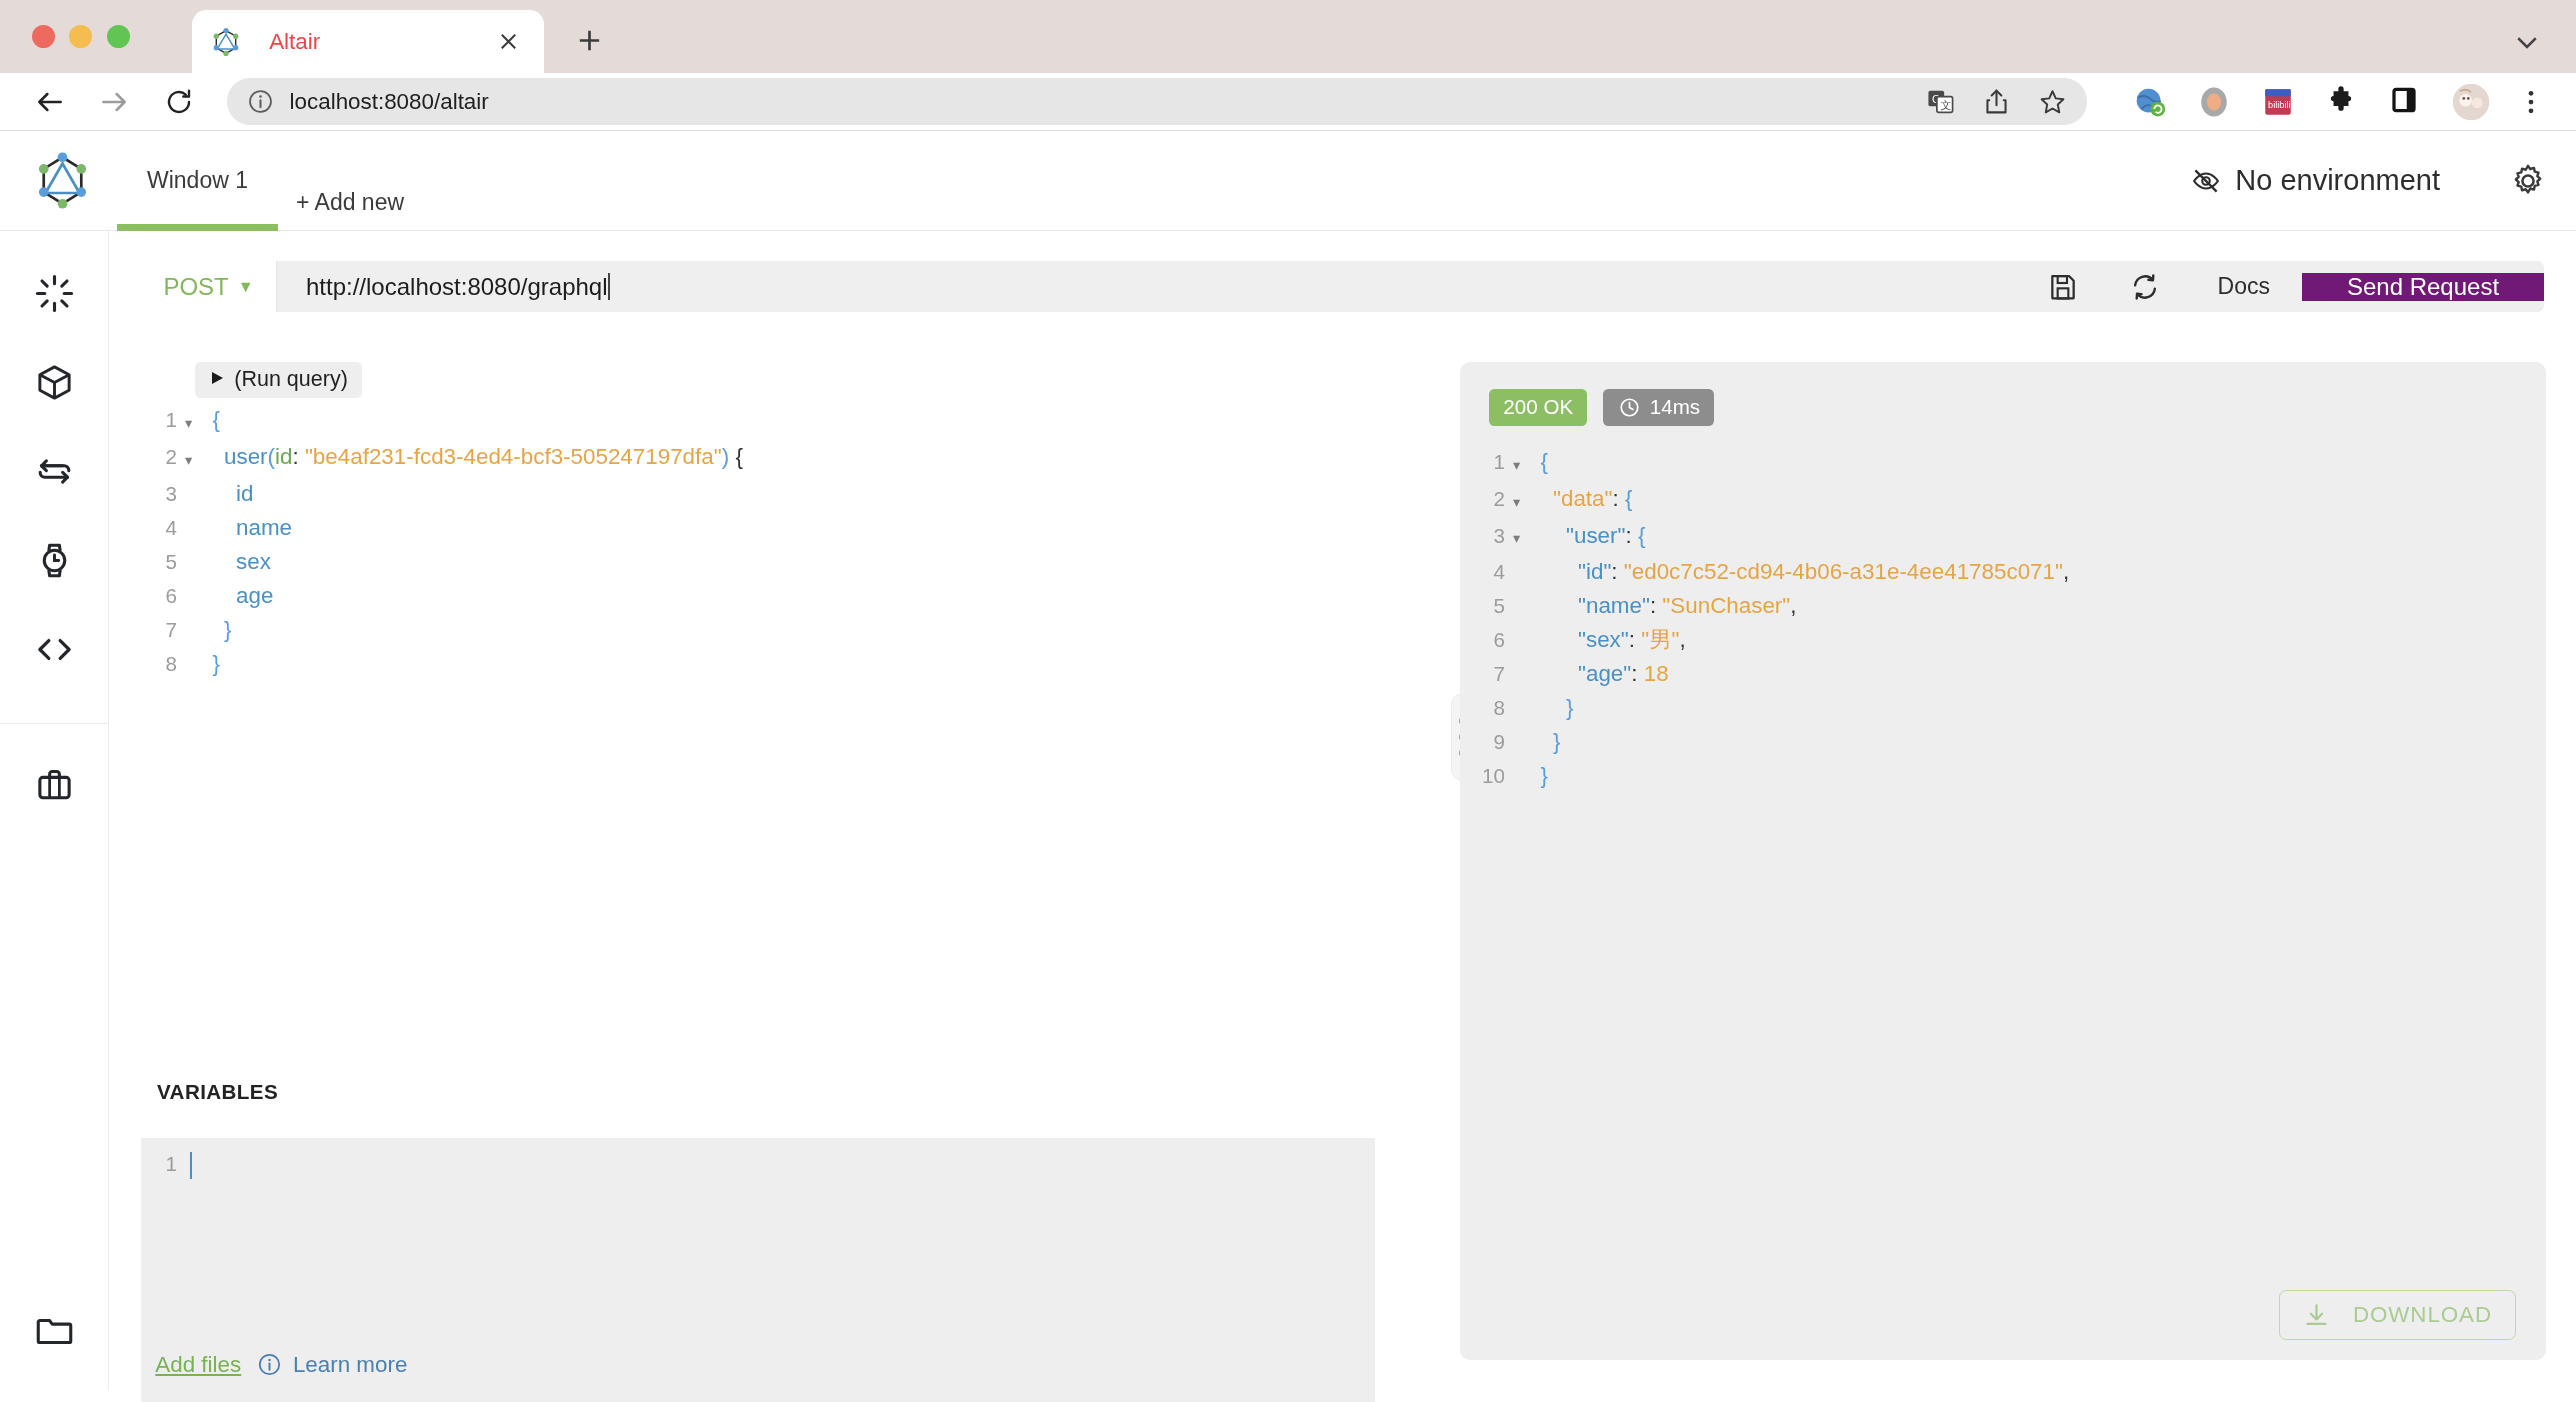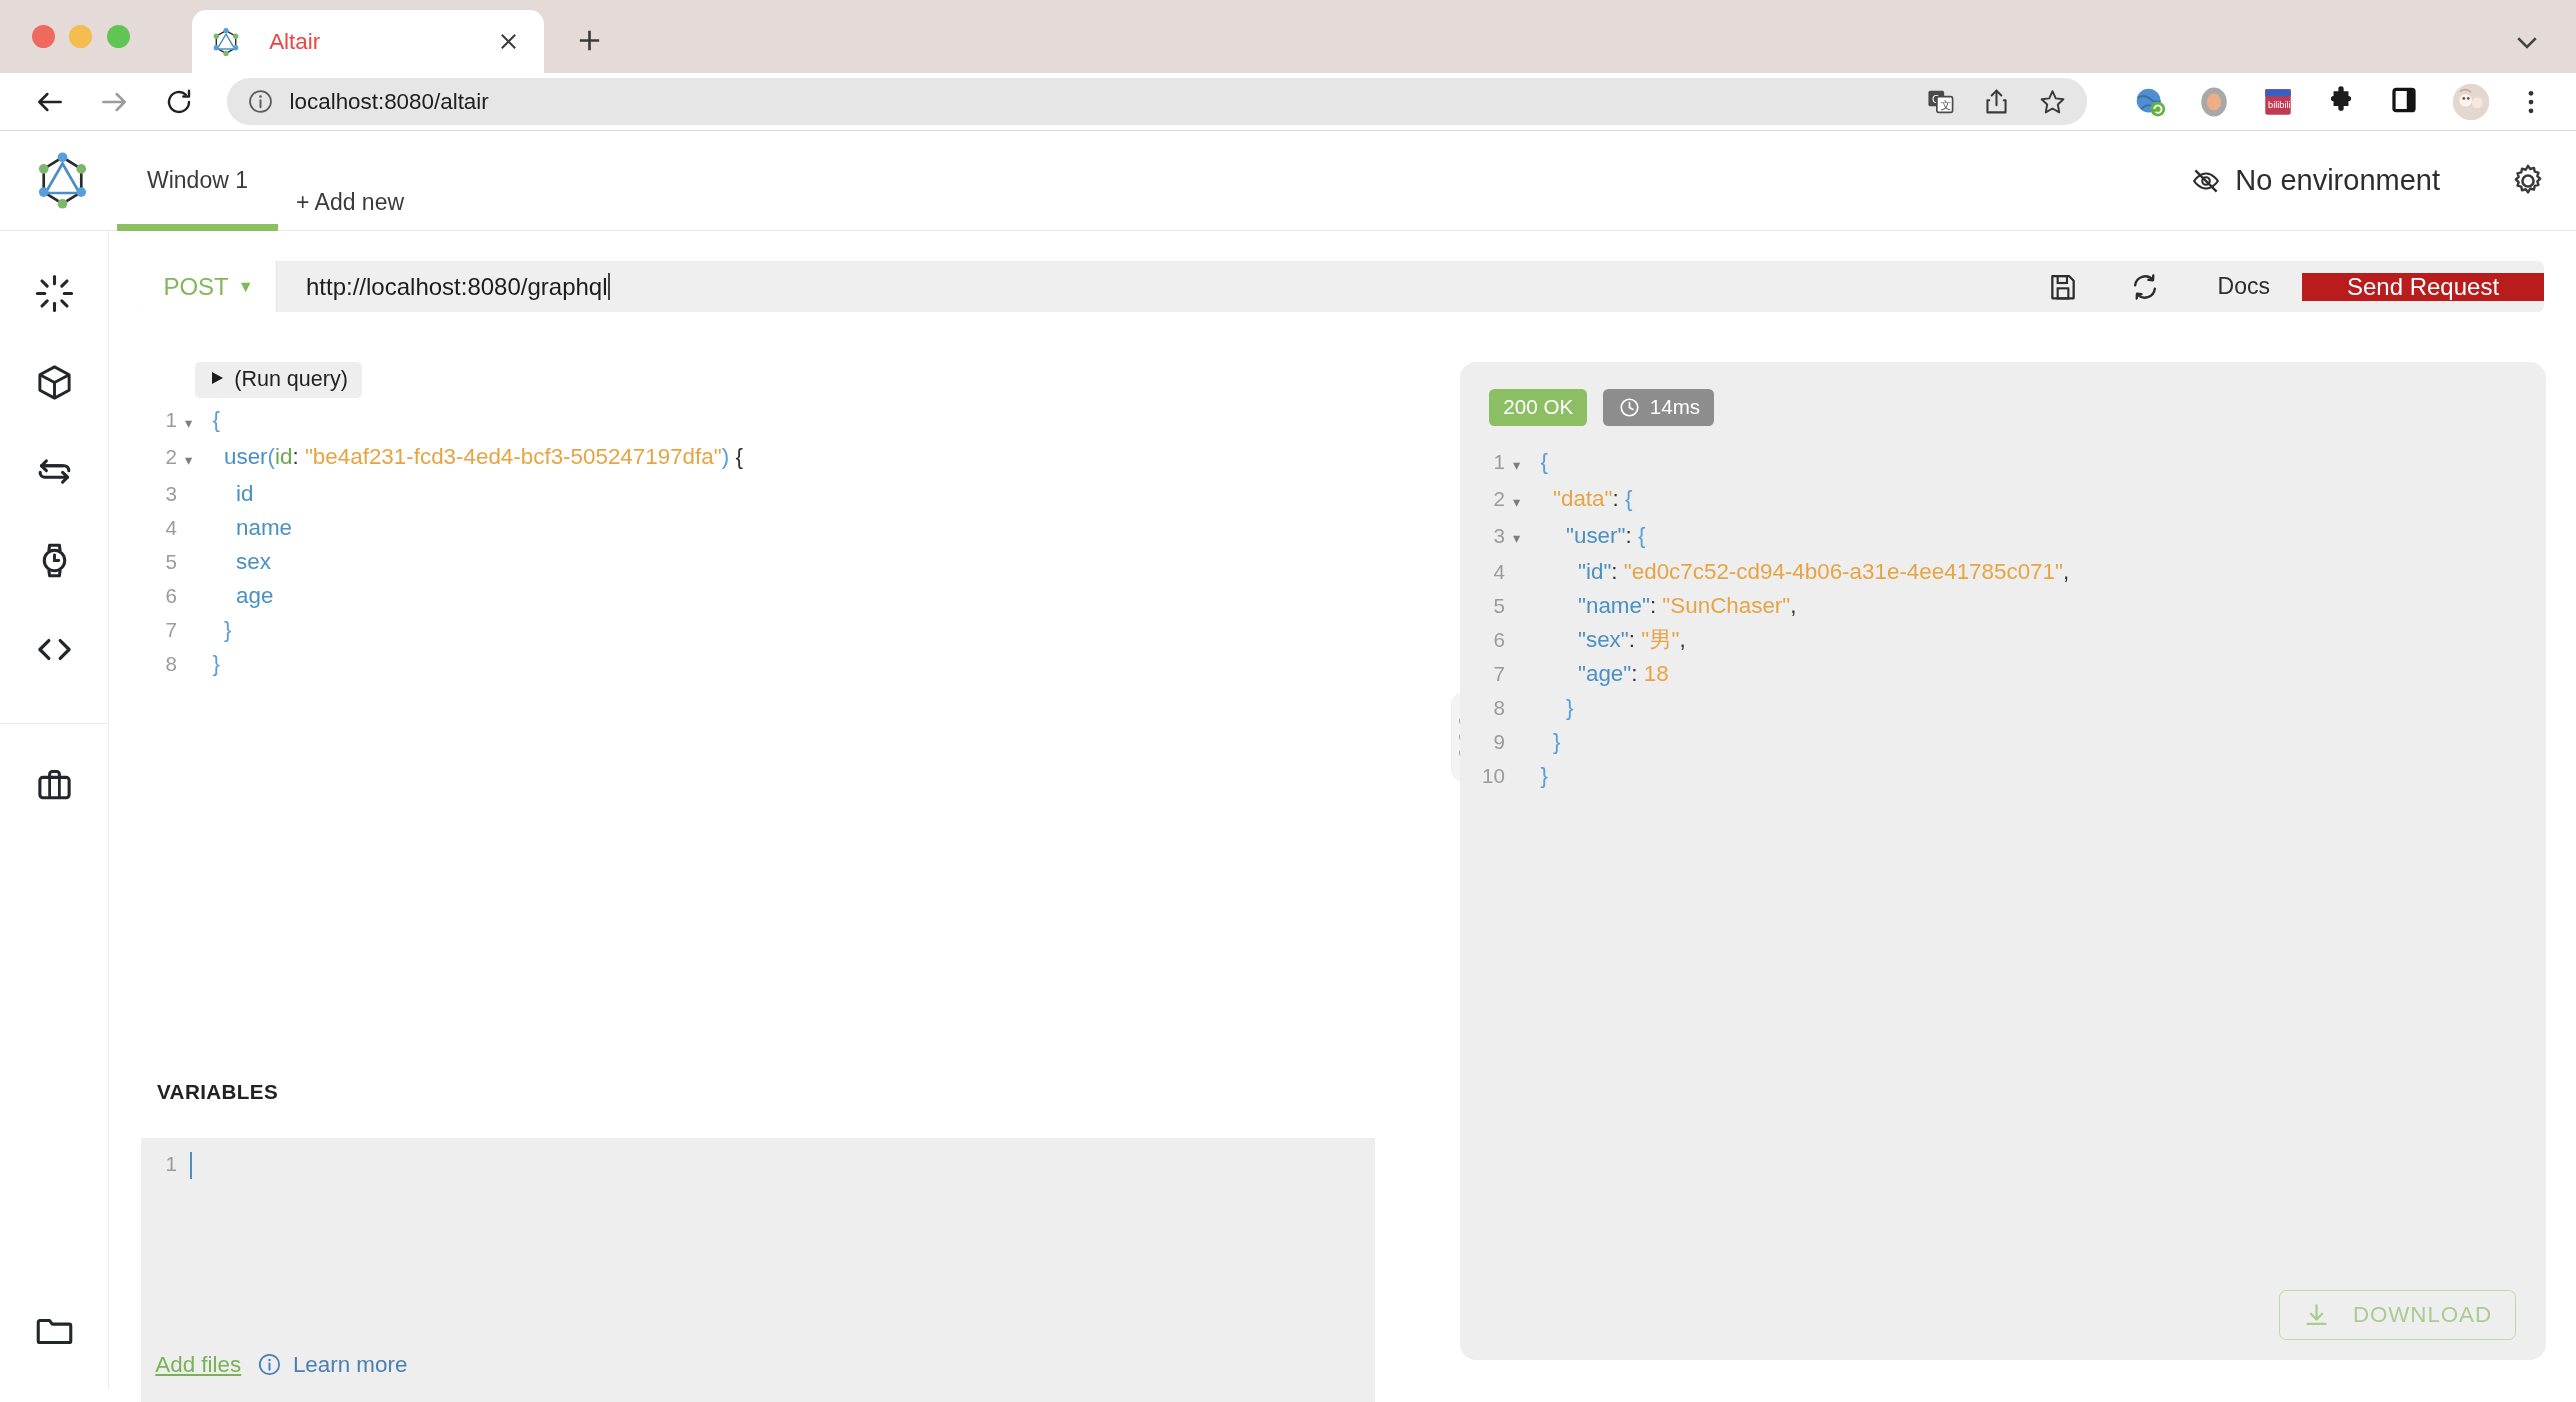--- a/index.html
+++ b/index.html
@@ -139,21 +139,21 @@
   .url-input {
     flex: 1; display: flex; align-items: center;
     padding-left: 29px; font-size: 24px; color: #1d1d1d;
     background: #efefef;
   }
   .url-input .caret-bar { display: inline-block; width: 1.8px; height: 27px; background: #444; margin-left: 0.9px; }
   .tb-actions { display: flex; align-items: center; gap: 0; background: #efefef; padding-right: 0; }
   .tb-ico { width: 32px; height: 32px; color: #2d2d2d; margin: 0 25px; }
   .docs-btn { font-size: 23px; color: #2d2d2d; padding: 0 32px; display: flex; align-items: center; }
   .send-btn {
-    background: #b91c1c; color: #fff;
+    background: #701a75; color: #fff;
     font-size: 24px;
     display: flex; align-items: center; justify-content: center;
     padding: 0 34px;
     min-width: 242px;
   }
 
   
   .panes { position: absolute; left: 0; right: 0; top: 131px; bottom: 0; }
 
   .left-pane { position: absolute; left: 32px; width: 1234px; top: 0; bottom: 0; }
@@ -211,21 +211,21 @@
   .divider .handle {
     position: absolute; left: 5.4px; top: 331px;
     width: 23px; height: 88px; border-radius: 11.6px;
     background: #f4f4f4; border: 0.9px solid #ededed;
     display: flex; flex-direction: column; align-items: center; justify-content: center; gap: 8px;
   }
   .divider .hdot { width: 8px; height: 8px; border-radius: 50%; background: #9d9da3; }
 
   .right-pane {
     position: absolute; left: 1351px; right: 30px; top: 0; bottom: 30px;
-    background: #eeeeee; border-radius: 16px;
+    background: #eeeeee; border-radius: 10px;
     padding: 27px 0 0 0;
   }
   .resp-badges { display: flex; align-items: center; gap: 16px; padding-left: 29px; }
   .badge {
     font-size: 20.6px; color: #fff; border-radius: 5.4px;
     padding: 6.3px 14.3px; display: flex; align-items: center; gap: 9px;
   }
   .badge.ok { background: #8cbf63; }
   .badge.time { background: #8d8d8d; }
   .clock-ico { width: 23px; height: 23px; }

